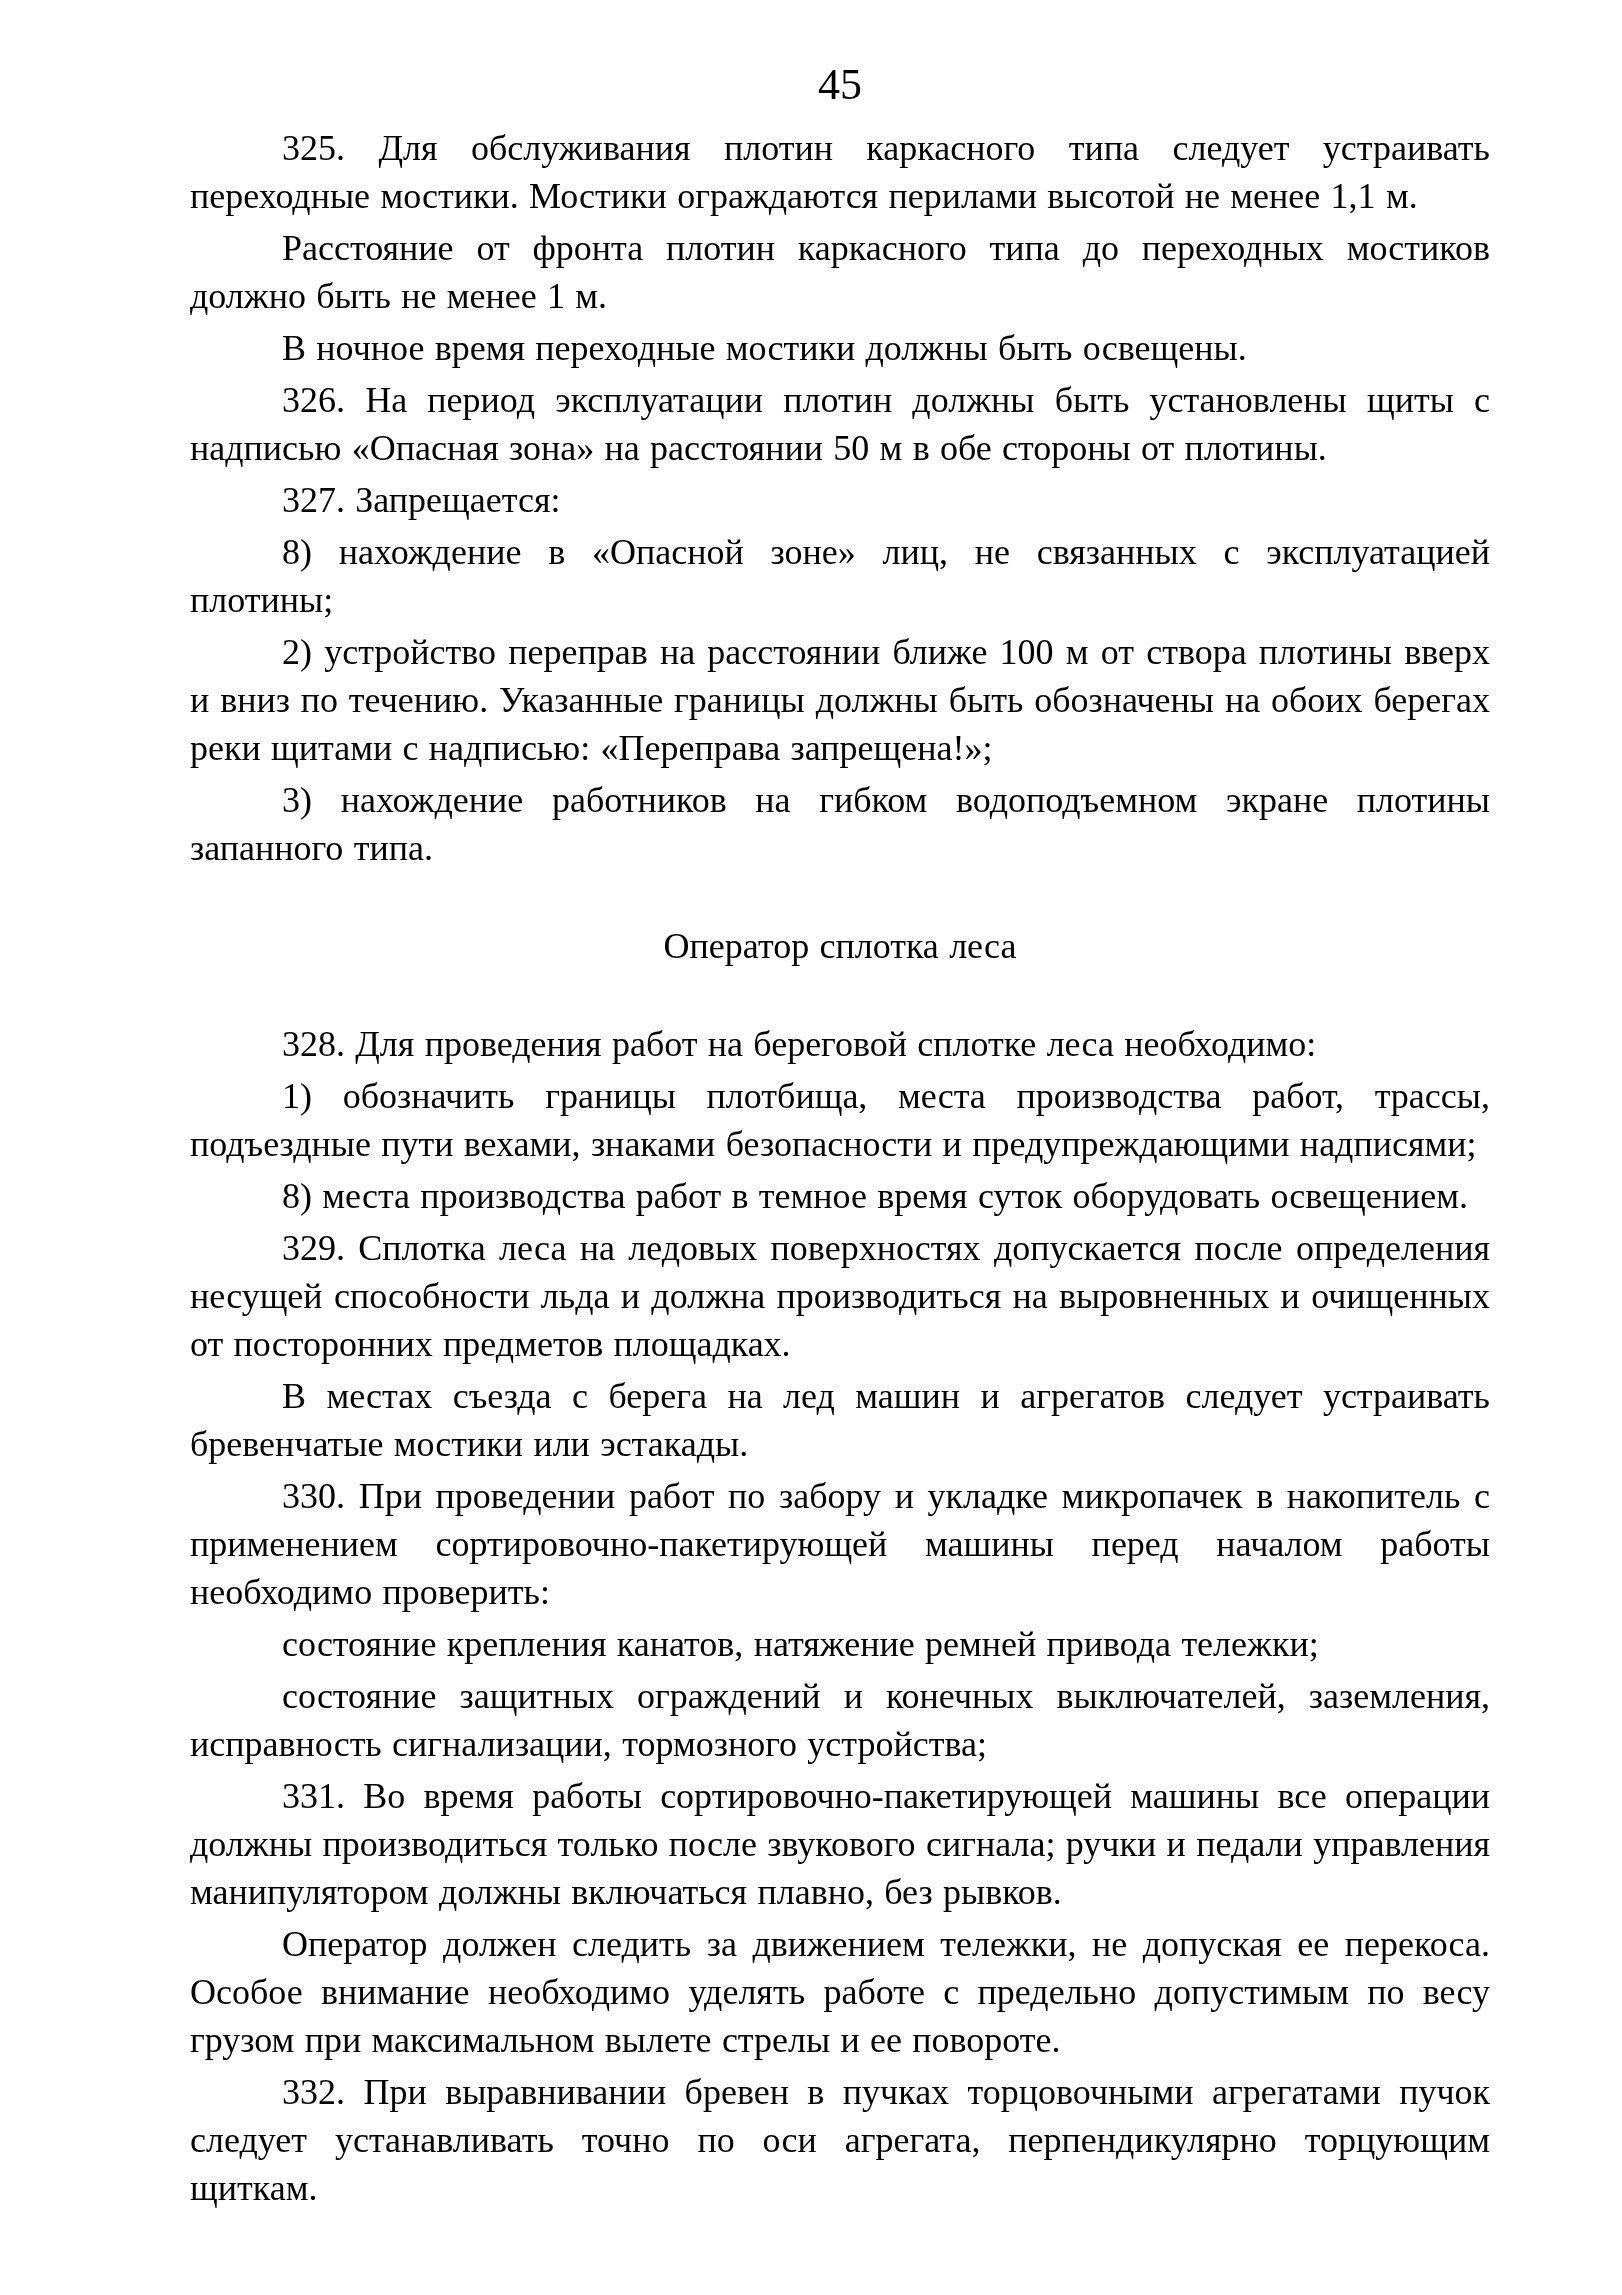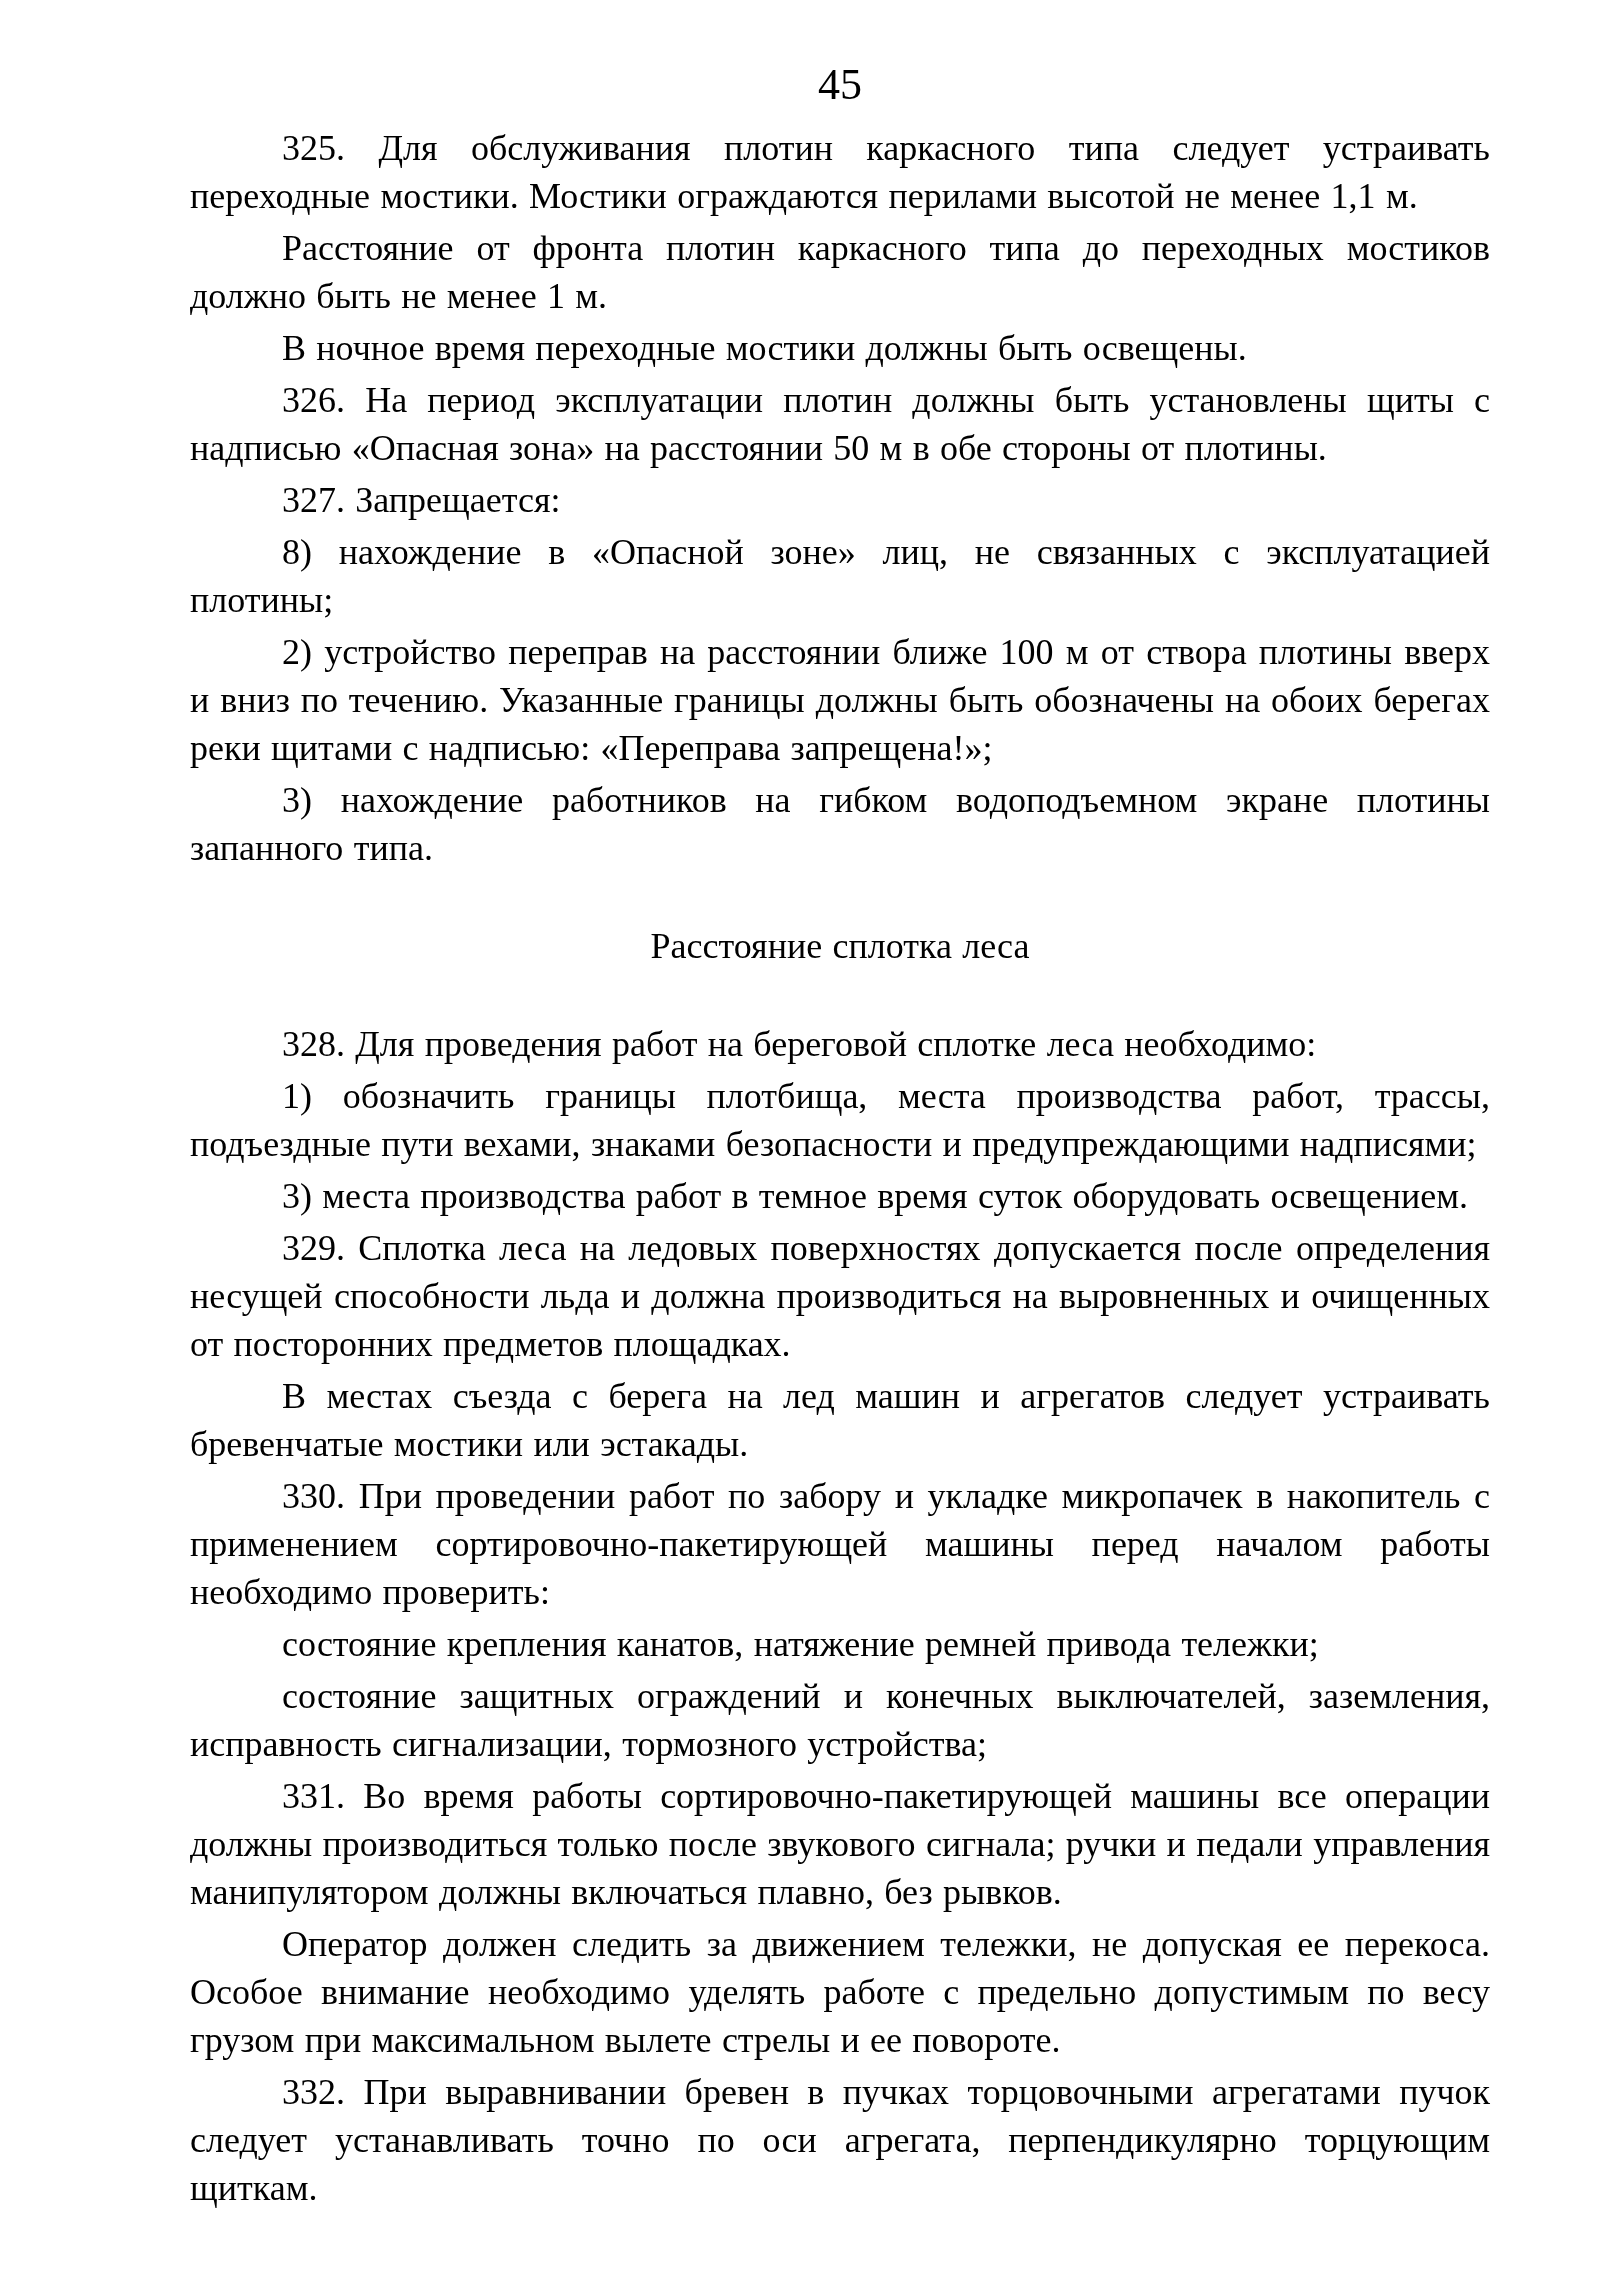--- a/index.html
+++ b/index.html
@@ -46,24 +46,24 @@
   <div class="page-number">45</div>
   <div class="content" id="content">
       <p class="body-para">325. Для обслуживания плотин каркасного типа следует устраивать переходные мостики. Мостики ограждаются перилами высотой не менее 1,1 м.</p>
       <p class="body-para">Расстояние от фронта плотин каркасного типа до переходных мостиков должно быть не менее 1 м.</p>
       <p class="body-para">В ночное время переходные мостики должны быть освещены.</p>
       <p class="body-para">326. На период эксплуатации плотин должны быть установлены щиты с надписью «Опасная зона» на расстоянии 50 м в обе стороны от плотины.</p>
       <p class="body-para">327. Запрещается:</p>
       <p class="body-para">8) нахождение в «Опасной зоне» лиц, не связанных с эксплуатацией плотины;</p>
       <p class="body-para">2) устройство переправ на расстоянии ближе 100 м от створа плотины вверх и вниз по течению. Указанные границы должны быть обозначены на обоих берегах реки щитами с надписью: «Переправа запрещена!»;</p>
       <p class="body-para">3) нахождение работников на гибком водоподъемном экране плотины запанного типа.</p>
-      <p class="heading">Расстояние сплотка леса</p>
+      <p class="heading">Оператор сплотка леса</p>
       <p class="body-para">328. Для проведения работ на береговой сплотке леса необходимо:</p>
       <p class="body-para">1) обозначить границы плотбища, места производства работ, трассы, подъездные пути вехами, знаками безопасности и предупреждающими надписями;</p>
-      <p class="body-para">3) места производства работ в темное время суток оборудовать освещением.</p>
+      <p class="body-para">8) места производства работ в темное время суток оборудовать освещением.</p>
       <p class="body-para">329. Сплотка леса на ледовых поверхностях допускается после определения несущей способности льда и должна производиться на выровненных и очищенных от посторонних предметов площадках.</p>
       <p class="body-para">В местах съезда с берега на лед машин и агрегатов следует устраивать бревенчатые мостики или эстакады.</p>
       <p class="body-para">330. При проведении работ по забору и укладке микропачек в накопитель с применением сортировочно-пакетирующей машины перед началом работы необходимо проверить:</p>
       <p class="body-para">состояние крепления канатов, натяжение ремней привода тележки;</p>
       <p class="body-para">состояние защитных ограждений и конечных выключателей, заземления, исправность сигнализации, тормозного устройства;</p>
       <p class="body-para">331. Во время работы сортировочно-пакетирующей машины все операции должны производиться только после звукового сигнала; ручки и педали управления манипулятором должны включаться плавно, без рывков.</p>
       <p class="body-para">Оператор должен следить за движением тележки, не допуская ее перекоса. Особое внимание необходимо уделять работе с предельно допустимым по весу грузом при максимальном вылете стрелы и ее повороте.</p>
       <p class="body-para">332. При выравнивании бревен в пучках торцовочными агрегатами пучок следует устанавливать точно по оси агрегата, перпендикулярно торцующим щиткам.</p>
     </div>
 </div>

